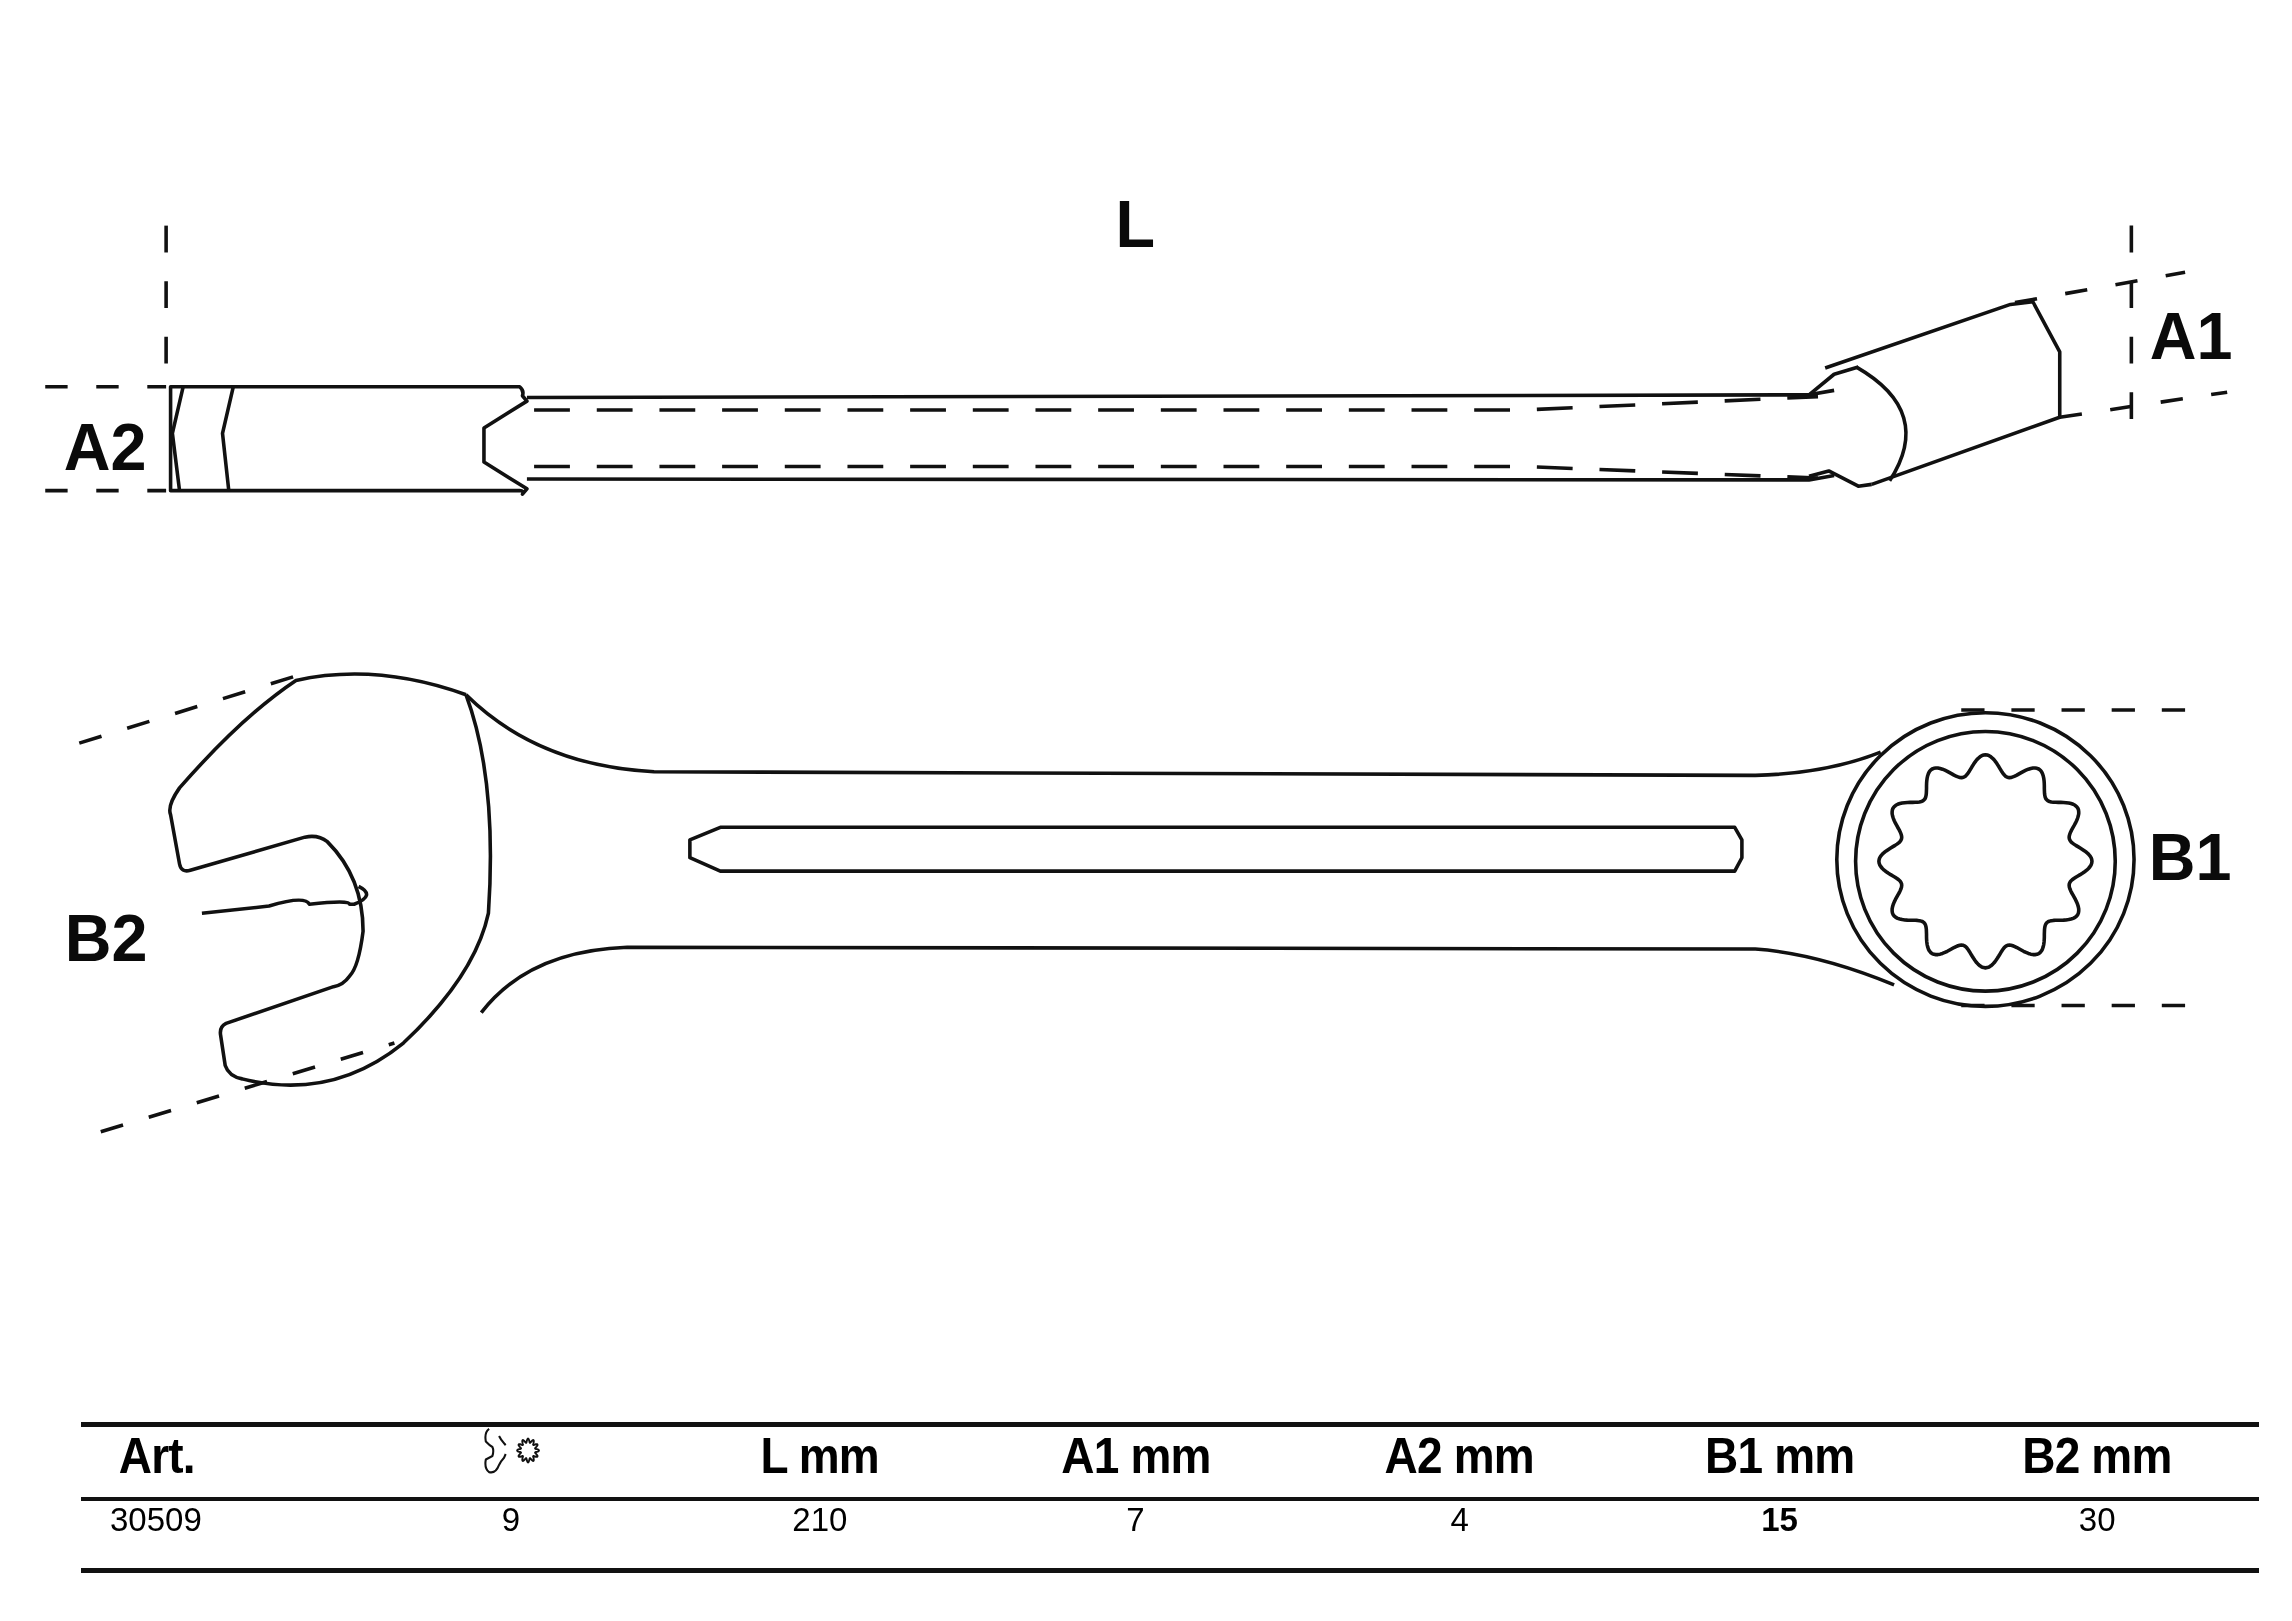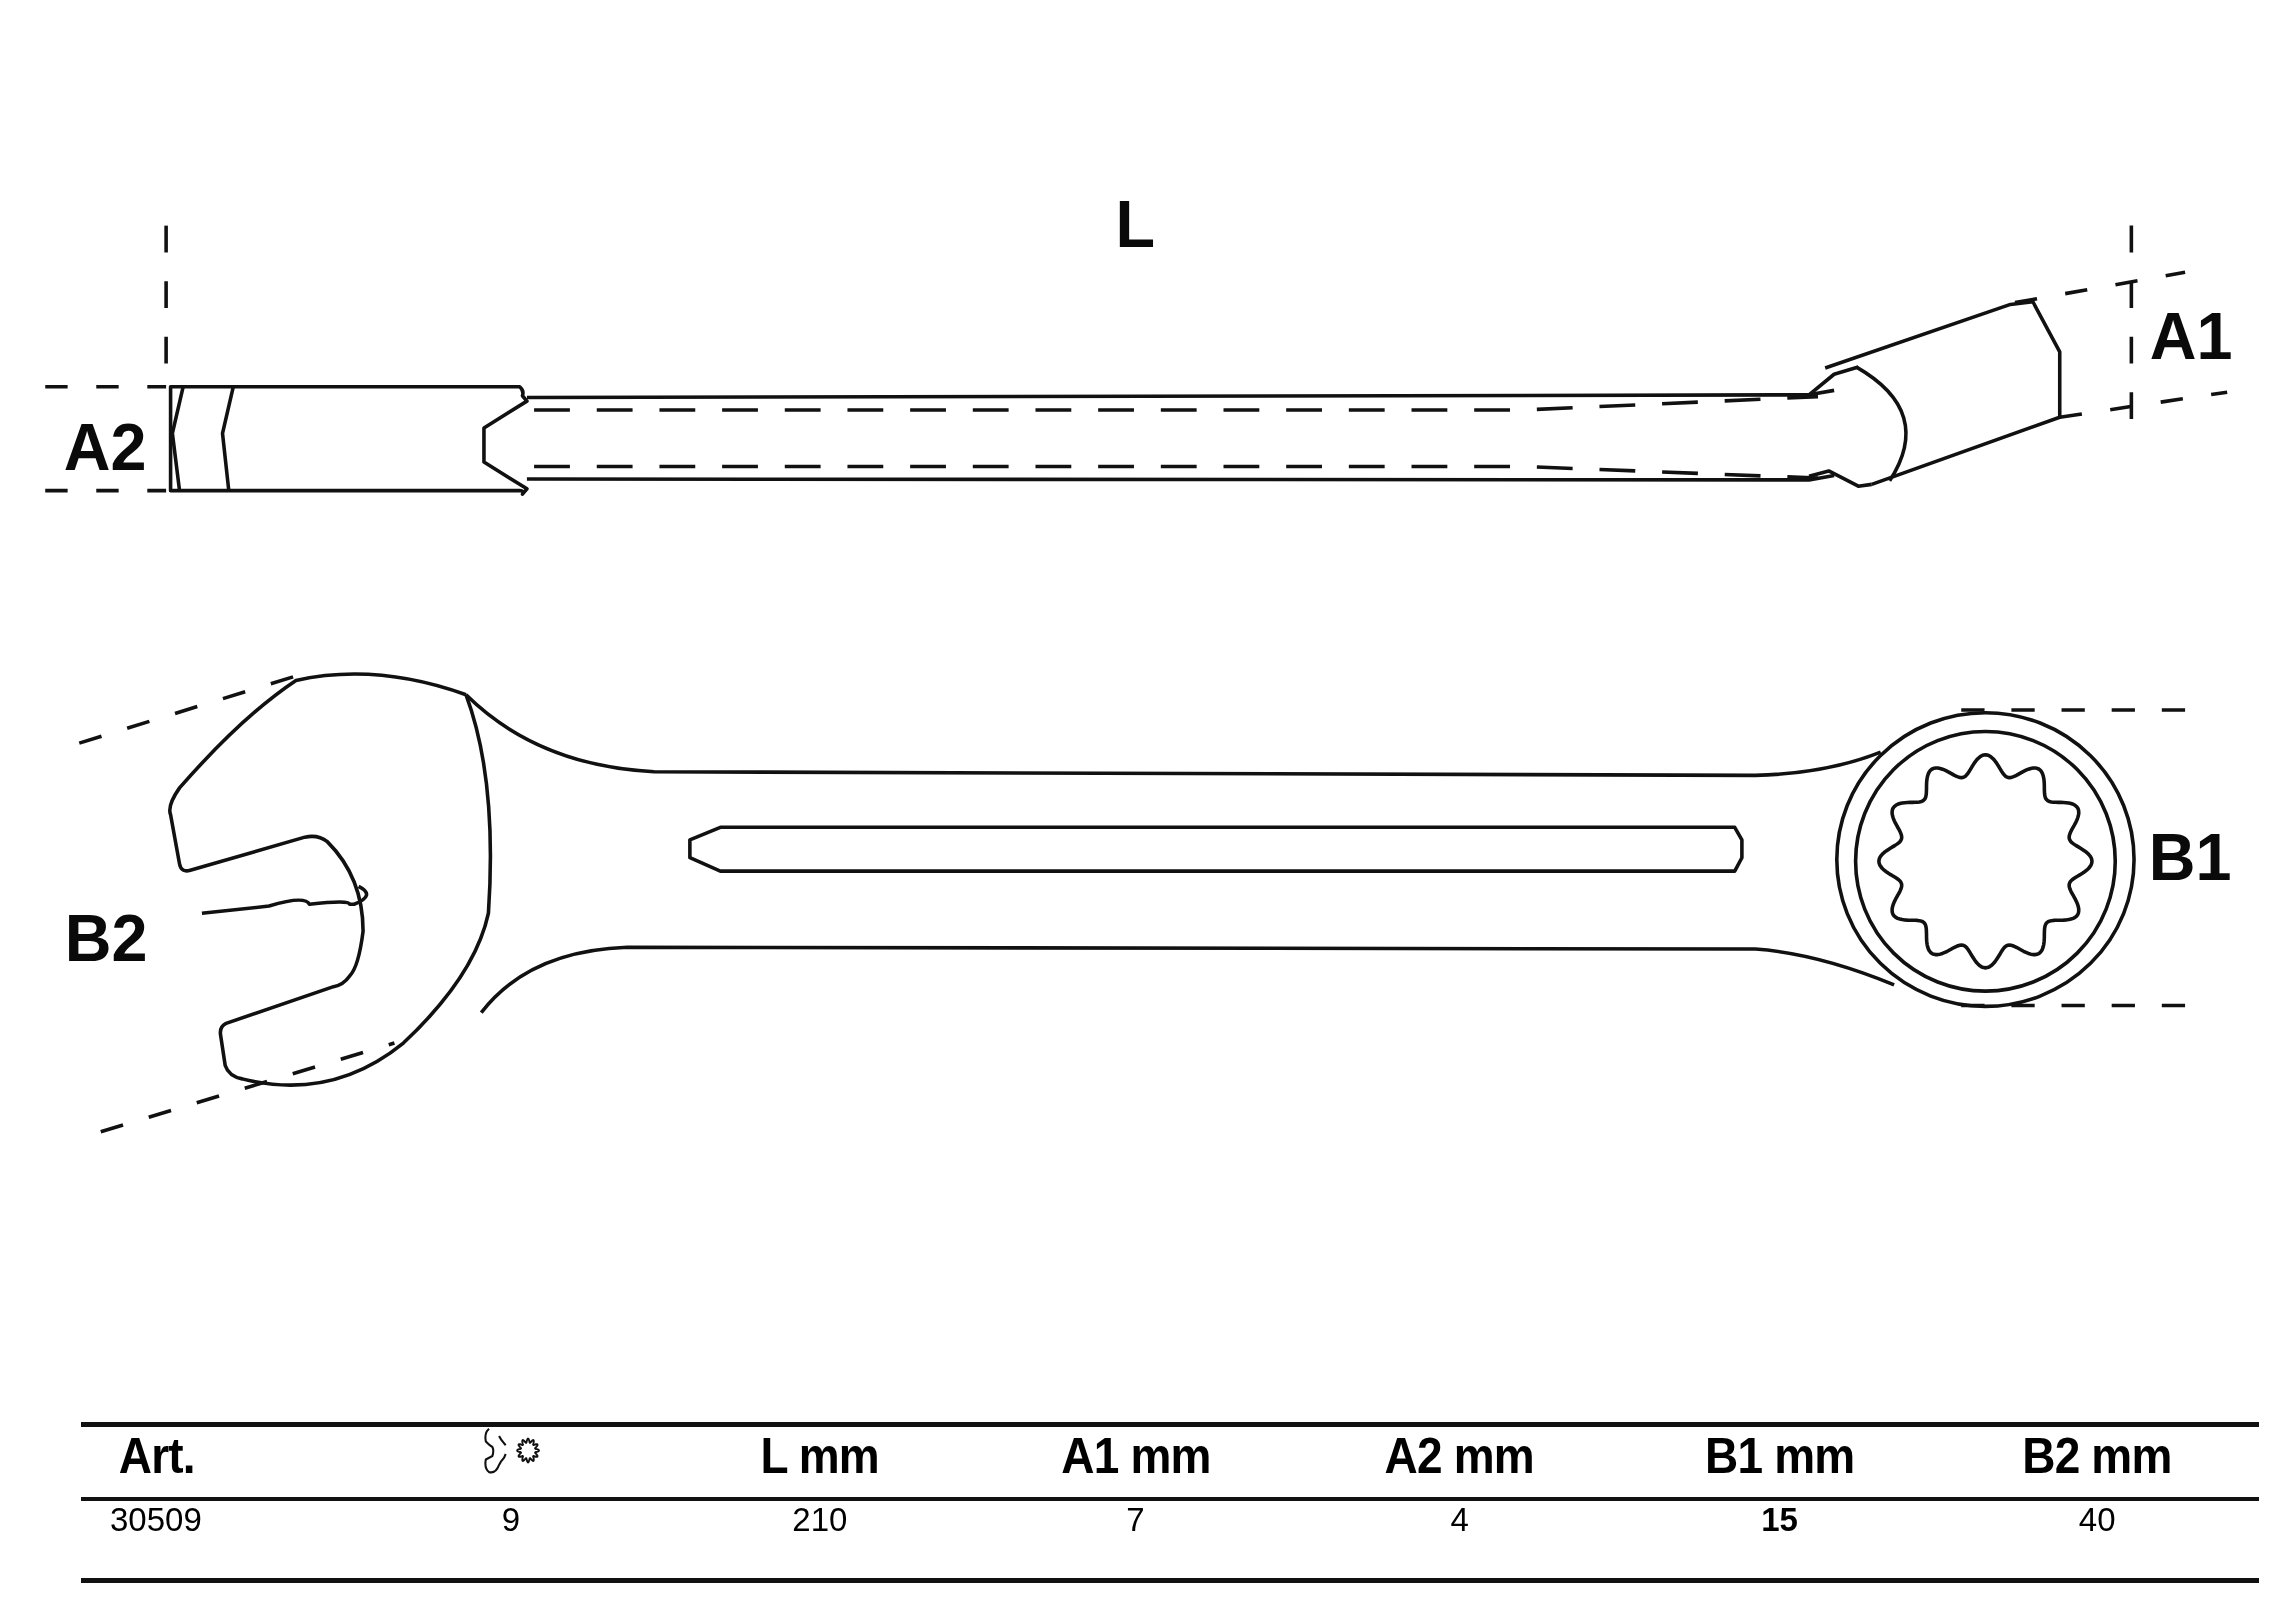--- a/index.html
+++ b/index.html
@@ -6,21 +6,21 @@
   body { width: 2293px; height: 1621px; position: relative; overflow: hidden;
          font-family: "Liberation Sans", sans-serif; color: #000; }
   #drawing { position: absolute; left: 0; top: 0; width: 2293px; height: 1343px; }
   .dim-label { position: absolute; font-family: "Liberation Sans", sans-serif;
                font-weight: bold; font-size: 66px; line-height: 1; color: #0a0a0a;
                transform: scaleX(0.98); }
   #spec-table { position: absolute; left: 81px; top: 1422px; width: 2178px; }
   .rule { height: 4.5px; background: #111; width: 100%; }
   .row { display: flex; width: 100%; }
   .row.header { height: 70px; }
-  .row.data { height: 77px; }
+  .row.data { height: 67px; }
   .cell { text-align: center; }
   .cell.first { text-align: left; padding-left: 29px; }
   .row.header .cell { font-weight: bold; font-size: 50px; transform: scaleX(0.92); letter-spacing: -0.9px; }
   .row.data .cell { font-size: 33px; }
   .c0 { width: 260px; } .c1 { width: 322px; } .c2 { width: 327px; } .c3 { width: 336px; }
   .c4 { width: 345px; } .c5 { width: 327px; font-weight: bold; } .c6 { width: 340px; }
   .tool-icons { display: inline-flex; gap: 9px; align-items: center; }
 </style>
 </head>
 <body>
@@ -126,17 +126,17 @@
     <div class="cell c6">B2 mm</div>
   </div>
   <div class="rule"></div>
   <div class="row data">
     <div class="cell first c0">30509</div>
     <div class="cell c1">9</div>
     <div class="cell c2">210</div>
     <div class="cell c3">7</div>
     <div class="cell c4">4</div>
     <div class="cell c5">15</div>
-    <div class="cell c6">40</div>
+    <div class="cell c6">30</div>
   </div>
   <div class="rule"></div>
 </div>
 
 
 </body></html>

